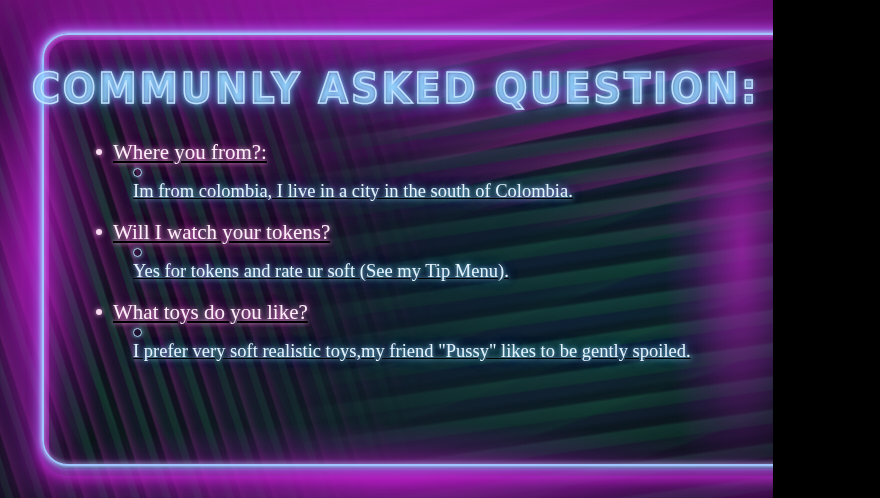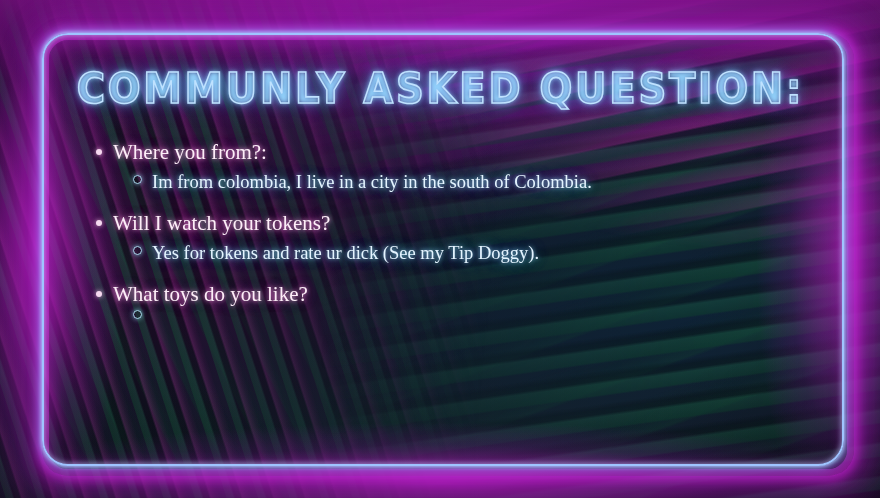--- a/index.html
+++ b/index.html
@@ -2,21 +2,21 @@
 <html><head>
 <meta charset="utf-8">
 <style>
   html, body {
     margin: 0;
     padding: 0;
     background: #000;
   }
   #slide {
     position: relative;
-    width: 880px;
+    width: 773px;
     height: 498px;
     overflow: hidden;
     font-family: "Liberation Serif", "DejaVu Serif", serif;
     background: #120a1c;
   }
 
   
   .bg-layer {
     position: absolute;
     inset: 0;
@@ -144,30 +144,31 @@
       0 0 28px rgba(70,140,255,0.40);
     white-space: nowrap;
   }
 
   
   .qa {
     position: absolute;
     left: 96px;
     top: 140px;
     width: 740px;
+    text-decoration: underline;
   }
   .qa-group { margin-bottom: 18px; }
   .qa-group:last-child { margin-bottom: 0; }
 
   .q-row, .a-row {
     display: flex;
     align-items: baseline;
   }
   .q-row { margin-bottom: 7px; }
-  .a-row { padding-left: 37px; }
+  .a-row { padding-left: 37px; flex-direction: column; }
 
   .bullet-q {
     flex: 0 0 auto;
     width: 6px;
     height: 6px;
     border-radius: 50%;
     background: #f6d8ef;
     margin-right: 11px;
     transform: translateY(-4px);
     box-shadow: 0 0 5px rgba(255,190,240,0.9);
@@ -236,28 +237,29 @@
     </div>
 
 
     <div class="qa-group">
       <div class="q-row">
         <span class="bullet-q"></span>
         <span class="q-text">Will I watch your tokens?</span>
       </div>
       <div class="a-row">
         <span class="bullet-a"></span>
-        <span class="a-text">Yes for tokens and rate ur dick (See my Tip Doggy).</span>
+        <span class="a-text">Yes for tokens and rate ur soft (See my Tip Menu).</span>
       </div>
     </div>
 
     <div class="qa-group">
       <div class="q-row">
         <span class="bullet-q"></span>
         <span class="q-text">What toys do you like?</span>
       </div>
       <div class="a-row">
         <span class="bullet-a"></span>
+        <span class="a-text">I prefer very soft realistic toys,my friend "Pussy" likes to be gently spoiled.</span>
       </div>
     </div>
 
   </div>
 </div>
 
 </body></html>

